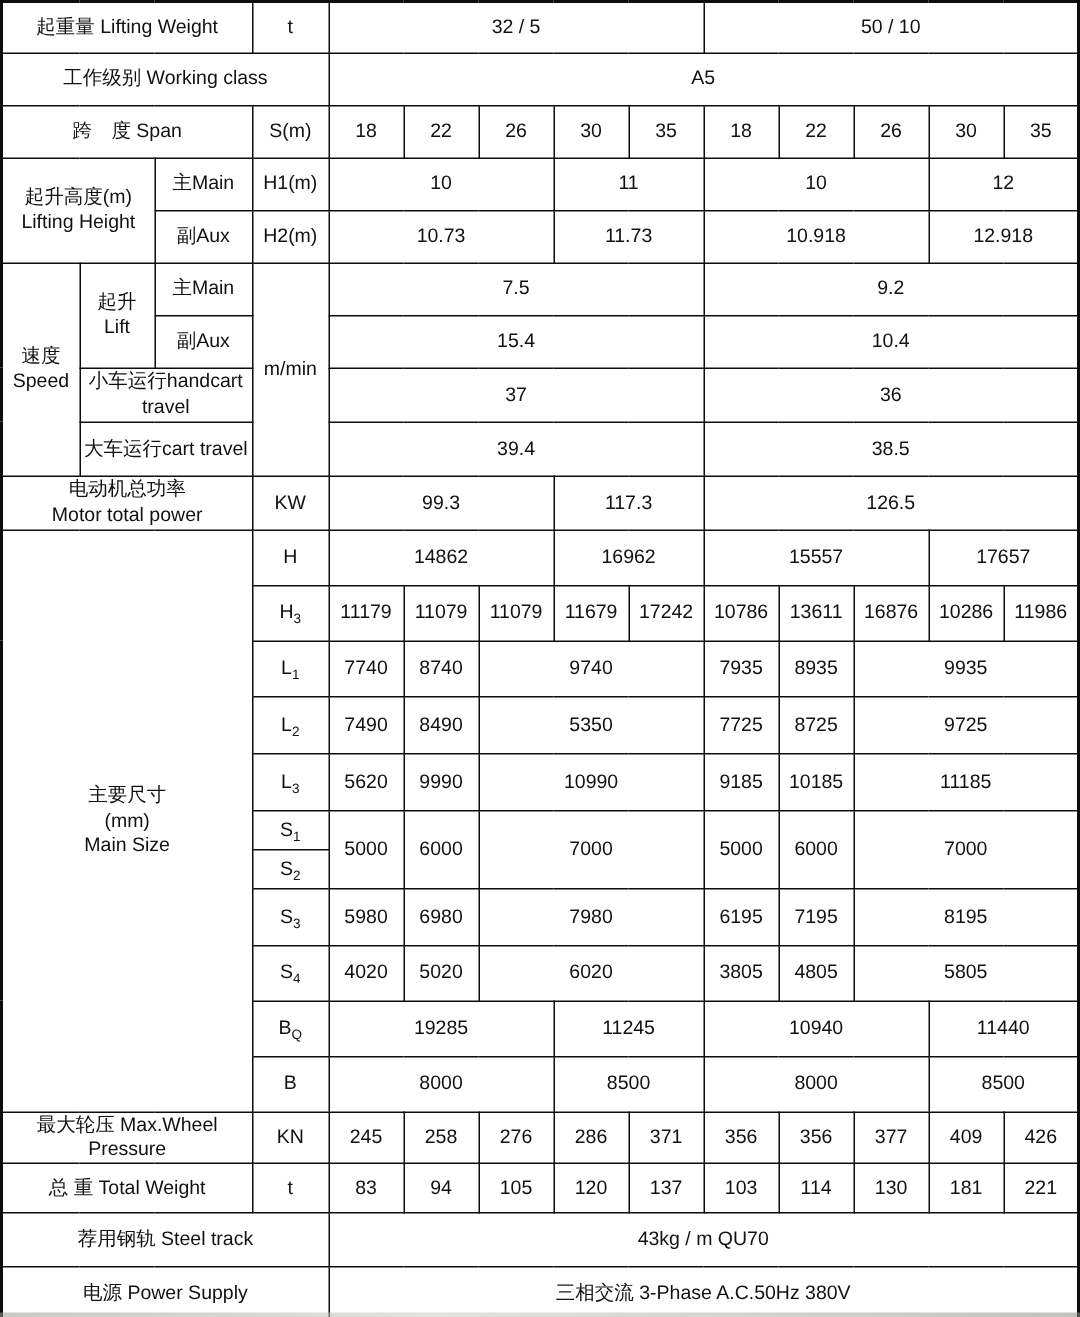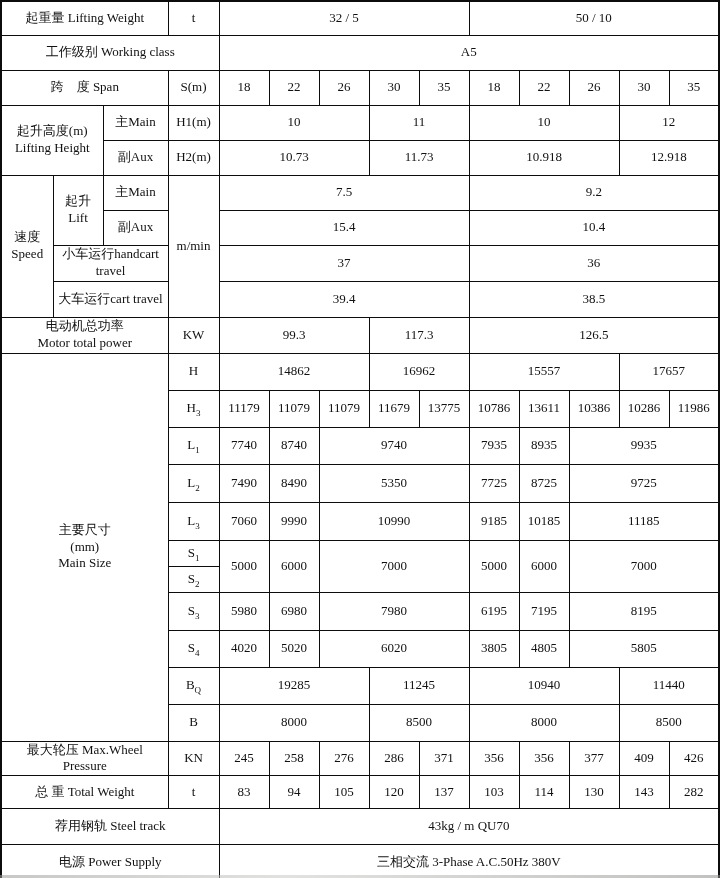--- a/index.html
+++ b/index.html
@@ -1,20 +1,20 @@
 <!DOCTYPE html>
 <html><head>
 <meta charset="utf-8">
 <style>
   html,body{margin:0;padding:0;background:#fdfdfc;}
   .page{
     width:720px;height:878px;
     box-sizing:border-box;
     background:#ec4899;
-    font-family:Liberation Serif, serif;
+    font-family:Liberation Sans, sans-serif;
     color:#111;
     position:relative;
   }
   table.spec{
     width:718px;
     table-layout:fixed;
     border-collapse:collapse;
     margin:0 auto;
     background:#fff;
     border:2px solid #0c0c0c;
@@ -161,24 +161,24 @@
     <td colspan="2">16962</td>
     <td colspan="3">15557</td>
     <td colspan="2">17657</td>
   </tr>
   <tr style="height:37px">
     <td><span>H</span><sub>3</sub></td>
     <td>11179</td>
     <td>11079</td>
     <td>11079</td>
     <td>11679</td>
-    <td>13775</td>
+    <td>17242</td>
     <td>10786</td>
     <td>13611</td>
-    <td>10386</td>
+    <td>16876</td>
     <td>10286</td>
     <td>11986</td>
   </tr>
   <tr style="height:37px">
     <td><span>L</span><sub>1</sub></td>
     <td>7740</td>
     <td>8740</td>
     <td colspan="3">9740</td>
     <td>7935</td>
     <td>8935</td>
@@ -188,21 +188,21 @@
     <td><span>L</span><sub>2</sub></td>
     <td>7490</td>
     <td>8490</td>
     <td colspan="3">5350</td>
     <td>7725</td>
     <td>8725</td>
     <td colspan="3">9725</td>
   </tr>
   <tr style="height:38px">
     <td><span>L</span><sub>3</sub></td>
-    <td>7060</td>
+    <td>5620</td>
     <td>9990</td>
     <td colspan="3">10990</td>
     <td>9185</td>
     <td>10185</td>
     <td colspan="3">11185</td>
   </tr>
   <tr style="height:26px">
     <td><span>S</span><sub>1</sub></td>
     <td rowspan="2">5000</td>
     <td rowspan="2">6000</td>
@@ -266,22 +266,22 @@
     <td colspan="3">总 重 Total Weight</td>
     <td>t</td>
     <td>83</td>
     <td>94</td>
     <td>105</td>
     <td>120</td>
     <td>137</td>
     <td>103</td>
     <td>114</td>
     <td>130</td>
-    <td>143</td>
-    <td>282</td>
+    <td>181</td>
+    <td>221</td>
   </tr>
 
   <tr style="height:36px">
     <td colspan="4">荐用钢轨 Steel track</td>
     <td colspan="10">43kg / m QU70</td>
   </tr>
 
   <tr style="height:35px">
     <td colspan="4">电源 Power Supply</td>
     <td colspan="10">三相交流 3-Phase A.C.50Hz 380V</td>

